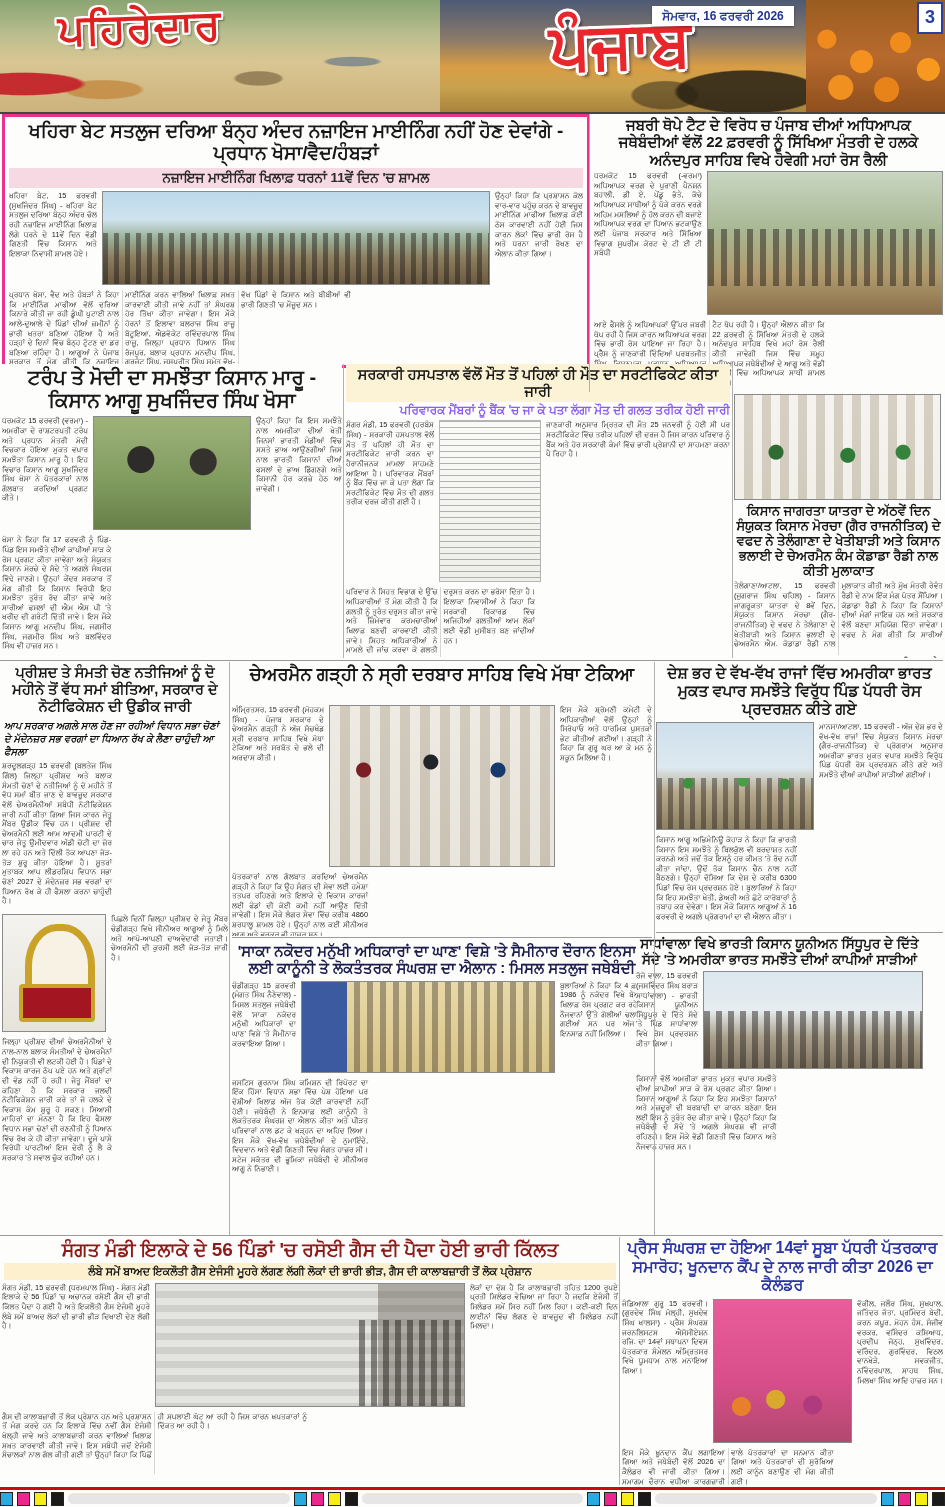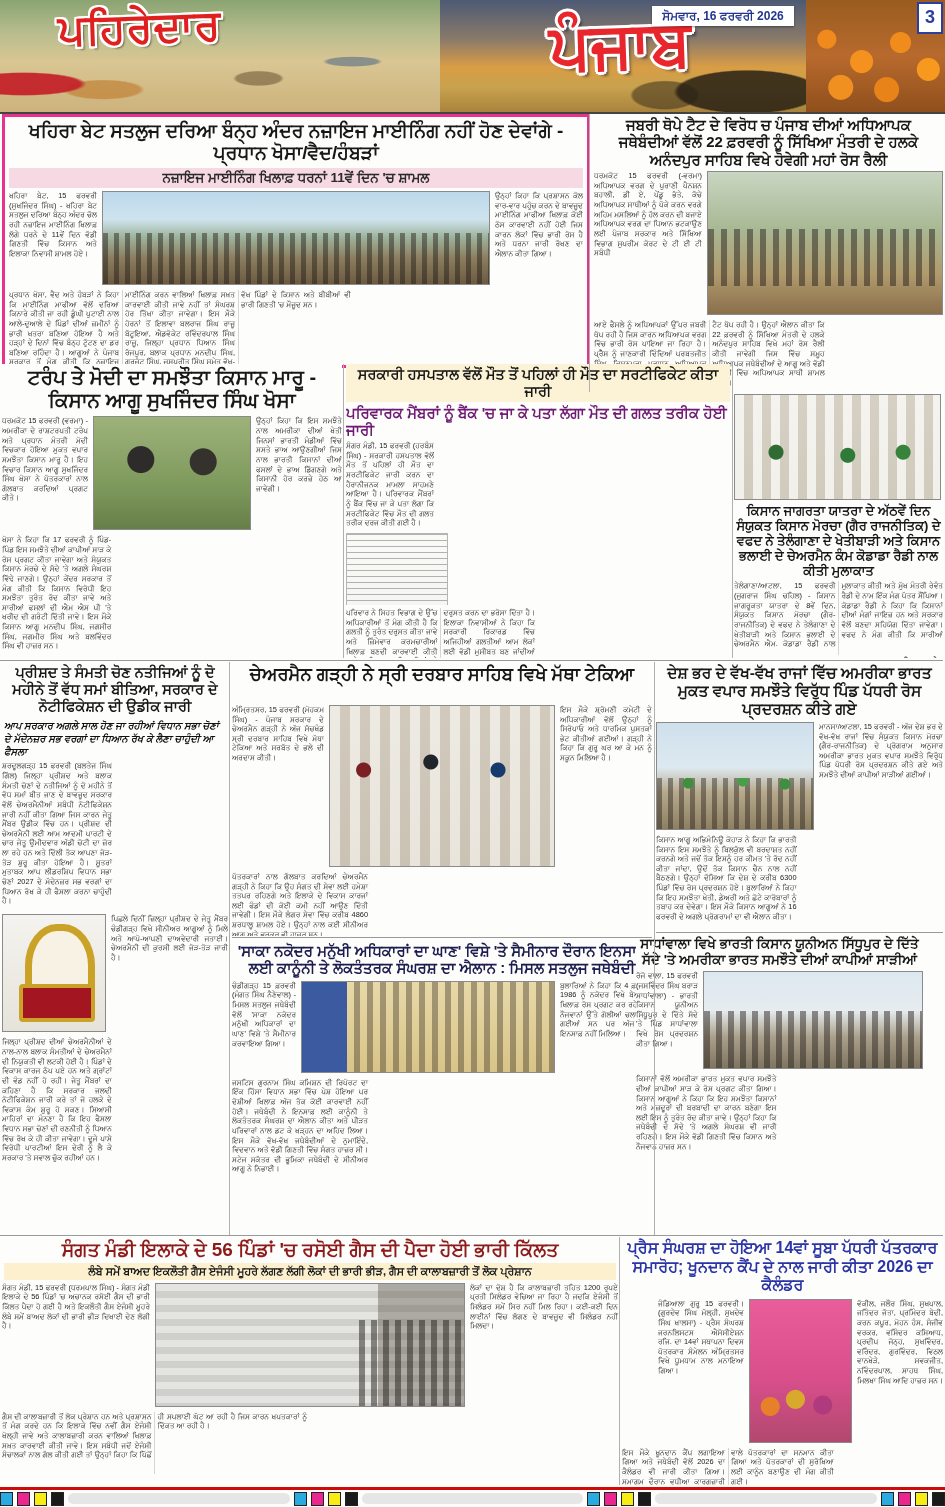--- a/index.html
+++ b/index.html
@@ -104,21 +104,21 @@
     radial-gradient(circle at 20% 75%, #e87f2a 0 9px, rgba(0,0,0,0) 10px),
     radial-gradient(circle at 45% 70%, #d8a92c 0 9px, rgba(0,0,0,0) 10px),
     radial-gradient(circle at 72% 74%, #b03a7e 0 9px, rgba(0,0,0,0) 10px),
     linear-gradient(180deg,#e85d9a 0%,#d94f8c 55%,#b2486f 100%);}
 
   
   .khaira-box{border:3px solid #e8328c;}
   .subhead-pink{background:#f6d9e2;font-weight:bold;font-size:13.5px;text-align:center;color:#2a2a2a;
     margin:3px 4px;padding:2px 0;}
   .hosp-head{background:#fcf3d7;font-size:14.5px;padding:2px 0;}
-  .hosp-sub{color:#701a75;font-weight:bold;font-size:15px;text-align:left;line-height:1.15;padding:2px 0 3px;}
+  .hosp-sub{color:#8b5cf6;font-weight:bold;font-size:12px;text-align:right;line-height:1.15;padding:2px 0 3px;}
   .lede{font-weight:bold;font-style:italic;font-size:10px;line-height:1.3;color:#111;padding:3px 2px;}
   .note{font-size:7.5px;font-weight:bold;text-align:right;color:#111;padding:1px 3px 0 0;}
 
   
   .bottom-rule{position:absolute;left:0;top:1487px;width:945px;height:3px;background:#cf0a0a;}
   .print-marks{position:absolute;left:0;top:1491px;width:945px;height:15px;display:flex;align-items:center;gap:4px;}
   .pm{width:13px;height:14px;border:1px solid #222;box-sizing:border-box;flex:none;}
   .pm.c{background:#29abe2;} .pm.m{background:#ec268f;} .pm.y{background:#f7ec13;} .pm.k{background:#1a1a1a;}
   .pm-bar{height:11px;background:#e6e6e6;border-radius:6px;flex:1;}
 </style>
@@ -163,21 +163,21 @@
       <div class="body" style="width:86px;flex:none;">ਧਰਮਕੋਟ 15 ਫਰਵਰੀ (ਵਰਮਾ) - ਅਮਰੀਕਾ ਦੇ ਰਾਸ਼ਟਰਪਤੀ ਟਰੰਪ ਅਤੇ ਪ੍ਰਧਾਨ ਮੰਤਰੀ ਮੋਦੀ ਵਿਚਕਾਰ ਹੋਇਆ ਮੁਕਤ ਵਪਾਰ ਸਮਝੌਤਾ ਕਿਸਾਨ ਮਾਰੂ ਹੈ। ਇਹ ਵਿਚਾਰ ਕਿਸਾਨ ਆਗੂ ਸੁਖਜਿੰਦਰ ਸਿੰਘ ਖੋਸਾ ਨੇ ਪੱਤਰਕਾਰਾਂ ਨਾਲ ਗੱਲਬਾਤ ਕਰਦਿਆਂ ਪ੍ਰਗਟ ਕੀਤੇ।</div>
       <div class="photo ph-trump" style="flex:1;height:114px;"></div>
       <div class="body" style="width:86px;flex:none;">ਉਨ੍ਹਾਂ ਕਿਹਾ ਕਿ ਇਸ ਸਮਝੌਤੇ ਨਾਲ ਅਮਰੀਕਾ ਦੀਆਂ ਖੇਤੀ ਜਿਨਸਾਂ ਭਾਰਤੀ ਮੰਡੀਆਂ ਵਿੱਚ ਸਸਤੇ ਭਾਅ ਆਉਣਗੀਆਂ ਜਿਸ ਨਾਲ ਭਾਰਤੀ ਕਿਸਾਨਾਂ ਦੀਆਂ ਫਸਲਾਂ ਦੇ ਭਾਅ ਡਿੱਗਣਗੇ ਅਤੇ ਕਿਸਾਨੀ ਹੋਰ ਕਰਜ਼ੇ ਹੇਠ ਆ ਜਾਵੇਗੀ।</div>
     </div>
     <div class="body cols" style="column-count:3;height:116px;margin-top:3px;">ਖੋਸਾ ਨੇ ਕਿਹਾ ਕਿ 17 ਫਰਵਰੀ ਨੂੰ ਪਿੰਡ-ਪਿੰਡ ਇਸ ਸਮਝੌਤੇ ਦੀਆਂ ਕਾਪੀਆਂ ਸਾੜ ਕੇ ਰੋਸ ਪ੍ਰਗਟ ਕੀਤਾ ਜਾਵੇਗਾ ਅਤੇ ਸੰਯੁਕਤ ਕਿਸਾਨ ਮੋਰਚੇ ਦੇ ਸੱਦੇ 'ਤੇ ਅਗਲੇ ਸੰਘਰਸ਼ ਵਿੱਢੇ ਜਾਣਗੇ। ਉਨ੍ਹਾਂ ਕੇਂਦਰ ਸਰਕਾਰ ਤੋਂ ਮੰਗ ਕੀਤੀ ਕਿ ਕਿਸਾਨ ਵਿਰੋਧੀ ਇਹ ਸਮਝੌਤਾ ਤੁਰੰਤ ਰੱਦ ਕੀਤਾ ਜਾਵੇ ਅਤੇ ਸਾਰੀਆਂ ਫਸਲਾਂ ਦੀ ਐਮ ਐਸ ਪੀ 'ਤੇ ਖਰੀਦ ਦੀ ਗਰੰਟੀ ਦਿੱਤੀ ਜਾਵੇ। ਇਸ ਮੌਕੇ ਕਿਸਾਨ ਆਗੂ ਮਨਦੀਪ ਸਿੰਘ, ਜਗਸੀਰ ਸਿੰਘ, ਜਗਮੀਰ ਸਿੰਘ ਅਤੇ ਬਲਵਿੰਦਰ ਸਿੰਘ ਵੀ ਹਾਜ਼ਰ ਸਨ।</div>
   </div>
 
   <div class="sec" style="left:346px;top:364px;width:384px;height:294px;">
     <div class="headline hosp-head">ਸਰਕਾਰੀ ਹਸਪਤਾਲ ਵੱਲੋਂ ਮੌਤ ਤੋਂ ਪਹਿਲਾਂ ਹੀ ਮੌਤ ਦਾ ਸਰਟੀਫਿਕੇਟ ਕੀਤਾ ਜਾਰੀ</div>
     <div class="hosp-sub">ਪਰਿਵਾਰਕ ਮੈਂਬਰਾਂ ਨੂੰ ਬੈਂਕ 'ਚ ਜਾ ਕੇ ਪਤਾ ਲੱਗਾ ਮੌਤ ਦੀ ਗਲਤ ਤਰੀਕ ਹੋਈ ਜਾਰੀ</div>
-    <div class="flexrow" style="height:164px;flex-direction:column;">
+    <div class="flexrow" style="height:164px;">
       <div class="body" style="width:88px;flex:none;">ਸੰਗਰ ਮੰਡੀ, 15 ਫਰਵਰੀ (ਹਰਬੰਸ ਸਿੰਘ) - ਸਰਕਾਰੀ ਹਸਪਤਾਲ ਵੱਲੋਂ ਮੌਤ ਤੋਂ ਪਹਿਲਾਂ ਹੀ ਮੌਤ ਦਾ ਸਰਟੀਫਿਕੇਟ ਜਾਰੀ ਕਰਨ ਦਾ ਹੈਰਾਨੀਜਨਕ ਮਾਮਲਾ ਸਾਹਮਣੇ ਆਇਆ ਹੈ। ਪਰਿਵਾਰਕ ਮੈਂਬਰਾਂ ਨੂੰ ਬੈਂਕ ਵਿੱਚ ਜਾ ਕੇ ਪਤਾ ਲੱਗਾ ਕਿ ਸਰਟੀਫਿਕੇਟ ਵਿੱਚ ਮੌਤ ਦੀ ਗਲਤ ਤਰੀਕ ਦਰਜ ਕੀਤੀ ਗਈ ਹੈ।</div>
       <div class="photo ph-doc" style="width:102px;height:162px;"></div>
       <div class="body" style="flex:1;">ਜਾਣਕਾਰੀ ਅਨੁਸਾਰ ਮ੍ਰਿਤਕ ਦੀ ਮੌਤ 25 ਜਨਵਰੀ ਨੂੰ ਹੋਈ ਸੀ ਪਰ ਸਰਟੀਫਿਕੇਟ ਵਿੱਚ ਤਰੀਕ ਪਹਿਲਾਂ ਦੀ ਦਰਜ ਹੈ ਜਿਸ ਕਾਰਨ ਪਰਿਵਾਰ ਨੂੰ ਬੈਂਕ ਅਤੇ ਹੋਰ ਸਰਕਾਰੀ ਕੰਮਾਂ ਵਿੱਚ ਭਾਰੀ ਪ੍ਰੇਸ਼ਾਨੀ ਦਾ ਸਾਹਮਣਾ ਕਰਨਾ ਪੈ ਰਿਹਾ ਹੈ।</div>
     </div>
     <div class="body cols" style="column-count:4;height:70px;margin-top:3px;">ਪਰਿਵਾਰ ਨੇ ਸਿਹਤ ਵਿਭਾਗ ਦੇ ਉੱਚ ਅਧਿਕਾਰੀਆਂ ਤੋਂ ਮੰਗ ਕੀਤੀ ਹੈ ਕਿ ਗਲਤੀ ਨੂੰ ਤੁਰੰਤ ਦਰੁਸਤ ਕੀਤਾ ਜਾਵੇ ਅਤੇ ਜ਼ਿੰਮੇਵਾਰ ਕਰਮਚਾਰੀਆਂ ਖਿਲਾਫ਼ ਬਣਦੀ ਕਾਰਵਾਈ ਕੀਤੀ ਜਾਵੇ। ਸਿਹਤ ਅਧਿਕਾਰੀਆਂ ਨੇ ਮਾਮਲੇ ਦੀ ਜਾਂਚ ਕਰਵਾ ਕੇ ਗਲਤੀ ਦਰੁਸਤ ਕਰਨ ਦਾ ਭਰੋਸਾ ਦਿੱਤਾ ਹੈ। ਇਲਾਕਾ ਨਿਵਾਸੀਆਂ ਨੇ ਕਿਹਾ ਕਿ ਸਰਕਾਰੀ ਰਿਕਾਰਡ ਵਿੱਚ ਅਜਿਹੀਆਂ ਗਲਤੀਆਂ ਆਮ ਲੋਕਾਂ ਲਈ ਵੱਡੀ ਮੁਸੀਬਤ ਬਣ ਜਾਂਦੀਆਂ ਹਨ।</div>
   </div>
 
   <div class="sec" style="left:734px;top:394px;width:209px;height:264px;">
     <div class="photo ph-delegation" style="width:207px;height:106px;"></div>
     <div class="headline" style="font-size:13px;padding:3px 1px;">ਕਿਸਾਨ ਜਾਗਰਤਾ ਯਾਤਰਾ ਦੇ ਅੱਠਵੇਂ ਦਿਨ ਸੰਯੁਕਤ ਕਿਸਾਨ ਮੋਰਚਾ (ਗੈਰ ਰਾਜਨੀਤਿਕ) ਦੇ ਵਫਦ ਨੇ ਤੇਲੰਗਾਣਾ ਦੇ ਖੇਤੀਬਾੜੀ ਅਤੇ ਕਿਸਾਨ ਭਲਾਈ ਦੇ ਚੇਅਰਮੈਨ ਕੰਮ ਕੋਡਾਡਾ ਰੈਡੀ ਨਾਲ ਕੀਤੀ ਮੁਲਾਕਾਤ</div>
@@ -243,21 +243,21 @@
     <div class="flexrow" style="height:126px;margin-top:3px;">
       <div class="body" style="width:148px;flex:none;">ਸੰਗਤ ਮੰਡੀ, 15 ਫਰਵਰੀ (ਧਰਮਪਾਲ ਸਿੰਘ) - ਸੰਗਤ ਮੰਡੀ ਇਲਾਕੇ ਦੇ 56 ਪਿੰਡਾਂ 'ਚ ਅਚਾਨਕ ਰਸੋਈ ਗੈਸ ਦੀ ਭਾਰੀ ਕਿੱਲਤ ਪੈਦਾ ਹੋ ਗਈ ਹੈ ਅਤੇ ਇਕਲੌਤੀ ਗੈਸ ਏਜੰਸੀ ਮੂਹਰੇ ਲੰਬੇ ਸਮੇਂ ਬਾਅਦ ਲੋਕਾਂ ਦੀ ਭਾਰੀ ਭੀੜ ਦਿਖਾਈ ਦੇਣ ਲੱਗੀ ਹੈ।</div>
       <div class="photo ph-gas" style="flex:1;height:124px;"></div>
       <div class="body" style="width:148px;flex:none;">ਲੋਕਾਂ ਦਾ ਦੋਸ਼ ਹੈ ਕਿ ਕਾਲਾਬਜ਼ਾਰੀ ਤਹਿਤ 1200 ਰੁਪਏ ਪ੍ਰਤੀ ਸਿਲੰਡਰ ਵੇਚਿਆ ਜਾ ਰਿਹਾ ਹੈ ਜਦਕਿ ਏਜੰਸੀ ਤੋਂ ਸਿਲੰਡਰ ਸਮੇਂ ਸਿਰ ਨਹੀਂ ਮਿਲ ਰਿਹਾ। ਕਈ-ਕਈ ਦਿਨ ਲਾਈਨਾਂ ਵਿੱਚ ਲੱਗਣ ਦੇ ਬਾਵਜੂਦ ਵੀ ਸਿਲੰਡਰ ਨਹੀਂ ਮਿਲਦਾ।</div>
     </div>
     <div class="body cols" style="column-count:4;height:62px;margin-top:3px;">ਗੈਸ ਦੀ ਕਾਲਾਬਜ਼ਾਰੀ ਤੋਂ ਲੋਕ ਪ੍ਰੇਸ਼ਾਨ ਹਨ ਅਤੇ ਪ੍ਰਸ਼ਾਸਨ ਤੋਂ ਮੰਗ ਕਰਦੇ ਹਨ ਕਿ ਇਲਾਕੇ ਵਿੱਚ ਨਵੀਂ ਗੈਸ ਏਜੰਸੀ ਖੋਲ੍ਹੀ ਜਾਵੇ ਅਤੇ ਕਾਲਾਬਜ਼ਾਰੀ ਕਰਨ ਵਾਲਿਆਂ ਖਿਲਾਫ਼ ਸਖ਼ਤ ਕਾਰਵਾਈ ਕੀਤੀ ਜਾਵੇ। ਇਸ ਸਬੰਧੀ ਜਦੋਂ ਏਜੰਸੀ ਸੰਚਾਲਕਾਂ ਨਾਲ ਗੱਲ ਕੀਤੀ ਗਈ ਤਾਂ ਉਨ੍ਹਾਂ ਕਿਹਾ ਕਿ ਪਿੱਛੋਂ ਹੀ ਸਪਲਾਈ ਘੱਟ ਆ ਰਹੀ ਹੈ ਜਿਸ ਕਾਰਨ ਖਪਤਕਾਰਾਂ ਨੂੰ ਦਿੱਕਤ ਆ ਰਹੀ ਹੈ।</div>
   </div>
 
   <div class="sec" style="left:622px;top:1237px;width:321px;height:248px;">
     <div class="headline" style="font-size:16px;color:#2b35a5;padding:2px 1px 4px;">ਪ੍ਰੈਸ ਸੰਘਰਸ਼ ਦਾ ਹੋਇਆ 14ਵਾਂ ਸੂਬਾ ਪੱਧਰੀ ਪੱਤਰਕਾਰ ਸਮਾਰੋਹ; ਖੂਨਦਾਨ ਕੈਂਪ ਦੇ ਨਾਲ ਜਾਰੀ ਕੀਤਾ 2026 ਦਾ ਕੈਲੰਡਰ</div>
-    <div class="flexrow" style="height:146px;margin-left:36px;">
+    <div class="flexrow" style="height:146px;">
       <div class="body" style="width:86px;flex:none;">ਜੰਡਿਆਲਾ ਗੁਰੂ 15 ਫਰਵਰੀ। (ਗੁਰਦੇਵ ਸਿੰਘ ਮੱਲ੍ਹੀ, ਸੁਖਦੇਵ ਸਿੰਘ ਖਾਲਸਾ) - ਪ੍ਰੈਸ ਸੰਘਰਸ਼ ਜਰਨਲਿਸਟਸ ਐਸੋਸੀਏਸ਼ਨ ਰਜਿ. ਦਾ 14ਵਾਂ ਸਥਾਪਨਾ ਦਿਵਸ ਪੱਤਰਕਾਰ ਸੰਮੇਲਨ ਅੰਮ੍ਰਿਤਸਰ ਵਿਖੇ ਧੂਮਧਾਮ ਨਾਲ ਮਨਾਇਆ ਗਿਆ।</div>
       <div class="photo ph-press" style="flex:1;height:144px;"></div>
       <div class="body" style="width:86px;flex:none;">ਵੱਕੀਲ, ਜਲੌਰ ਸਿੰਘ, ਸੁਖਪਾਲ, ਜਤਿੰਦਰ ਜੱਤਾ, ਪ੍ਰਮਿੰਦਰ ਬੇਦੀ, ਕਰਨ ਕਪੂਰ, ਮੋਹਨ ਹੰਸ, ਸੰਜੀਵ ਵਰਕਰ, ਵਸਿੰਦਰ ਕਸਿਆਧ, ਪ੍ਰਦੀਪ ਜੋਨ੍ਹ, ਸੁਖਵਿੰਦਰ, ਵਰਿੰਦਰ, ਗੁਰਵਿੰਦਰ, ਵਿਠਲ ਵਾਨਖੇੜੇ, ਸਵਕਜੀਤ, ਨਵਿੰਦਰਪਾਲ, ਸਾਹਥ ਸਿੰਘ, ਮਿਲਖਾ ਸਿੰਘ ਆਦਿ ਹਾਜ਼ਰ ਸਨ।</div>
     </div>
     <div class="body cols" style="column-count:3;height:44px;margin-top:3px;">ਇਸ ਮੌਕੇ ਖੂਨਦਾਨ ਕੈਂਪ ਲਗਾਇਆ ਗਿਆ ਅਤੇ ਜਥੇਬੰਦੀ ਵੱਲੋਂ 2026 ਦਾ ਕੈਲੰਡਰ ਵੀ ਜਾਰੀ ਕੀਤਾ ਗਿਆ। ਸਮਾਗਮ ਦੌਰਾਨ ਵਧੀਆ ਕਾਰਗੁਜ਼ਾਰੀ ਵਾਲੇ ਪੱਤਰਕਾਰਾਂ ਦਾ ਸਨਮਾਨ ਕੀਤਾ ਗਿਆ ਅਤੇ ਪੱਤਰਕਾਰਾਂ ਦੀ ਸੁਰੱਖਿਆ ਲਈ ਕਾਨੂੰਨ ਬਣਾਉਣ ਦੀ ਮੰਗ ਕੀਤੀ ਗਈ।</div>
   </div>
 
   <div class="vline" style="left:589px;top:114px;height:278px;"></div>
   <div class="vline" style="left:343px;top:364px;height:294px;"></div>
   <div class="vline" style="left:732px;top:364px;height:294px;"></div>

